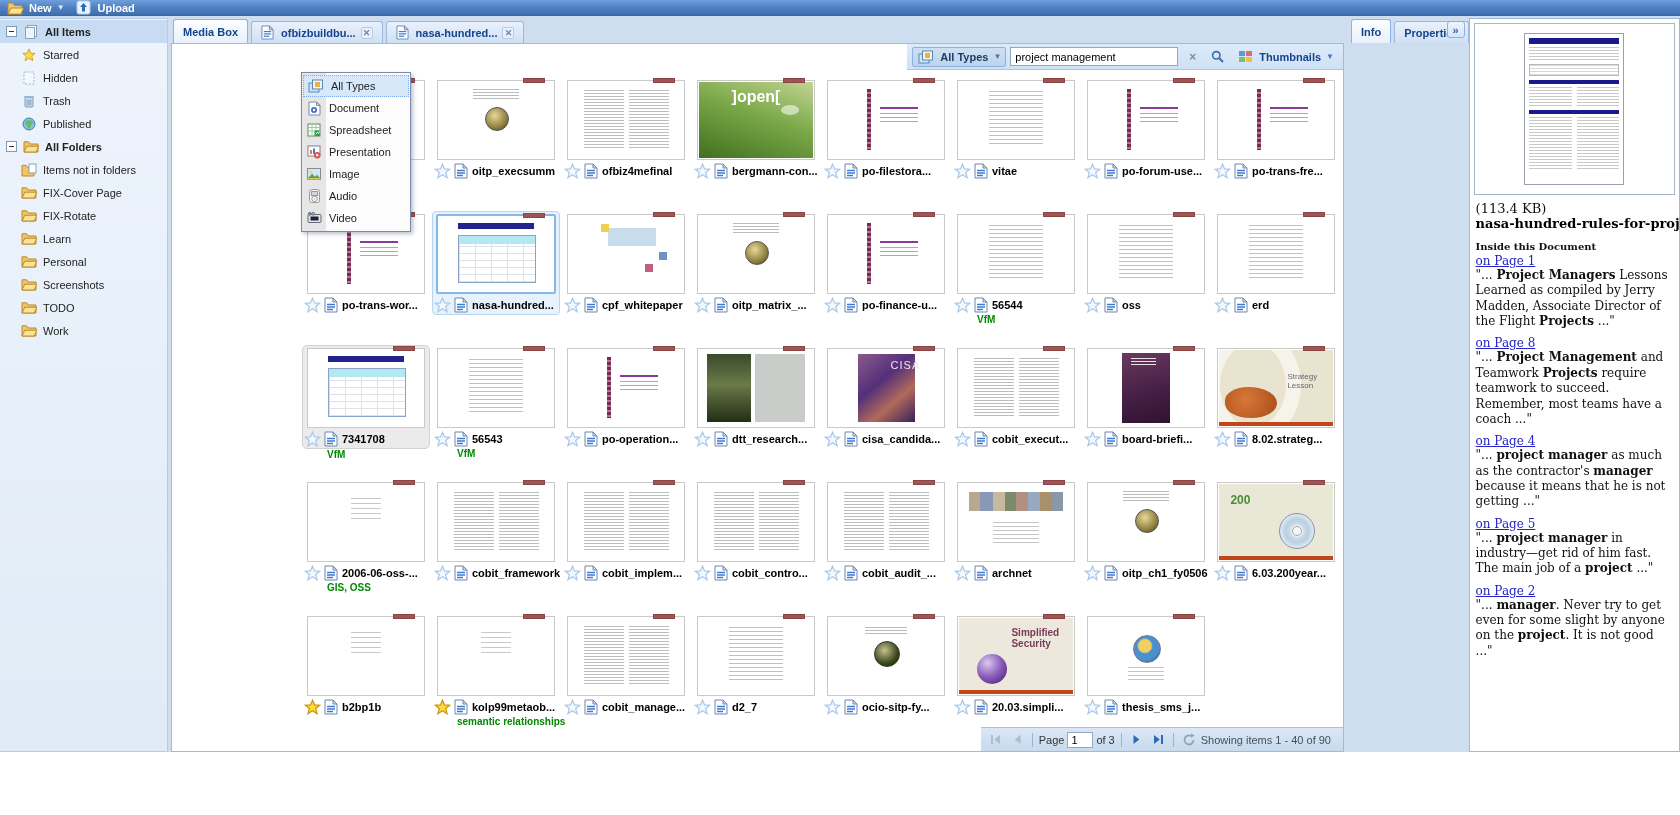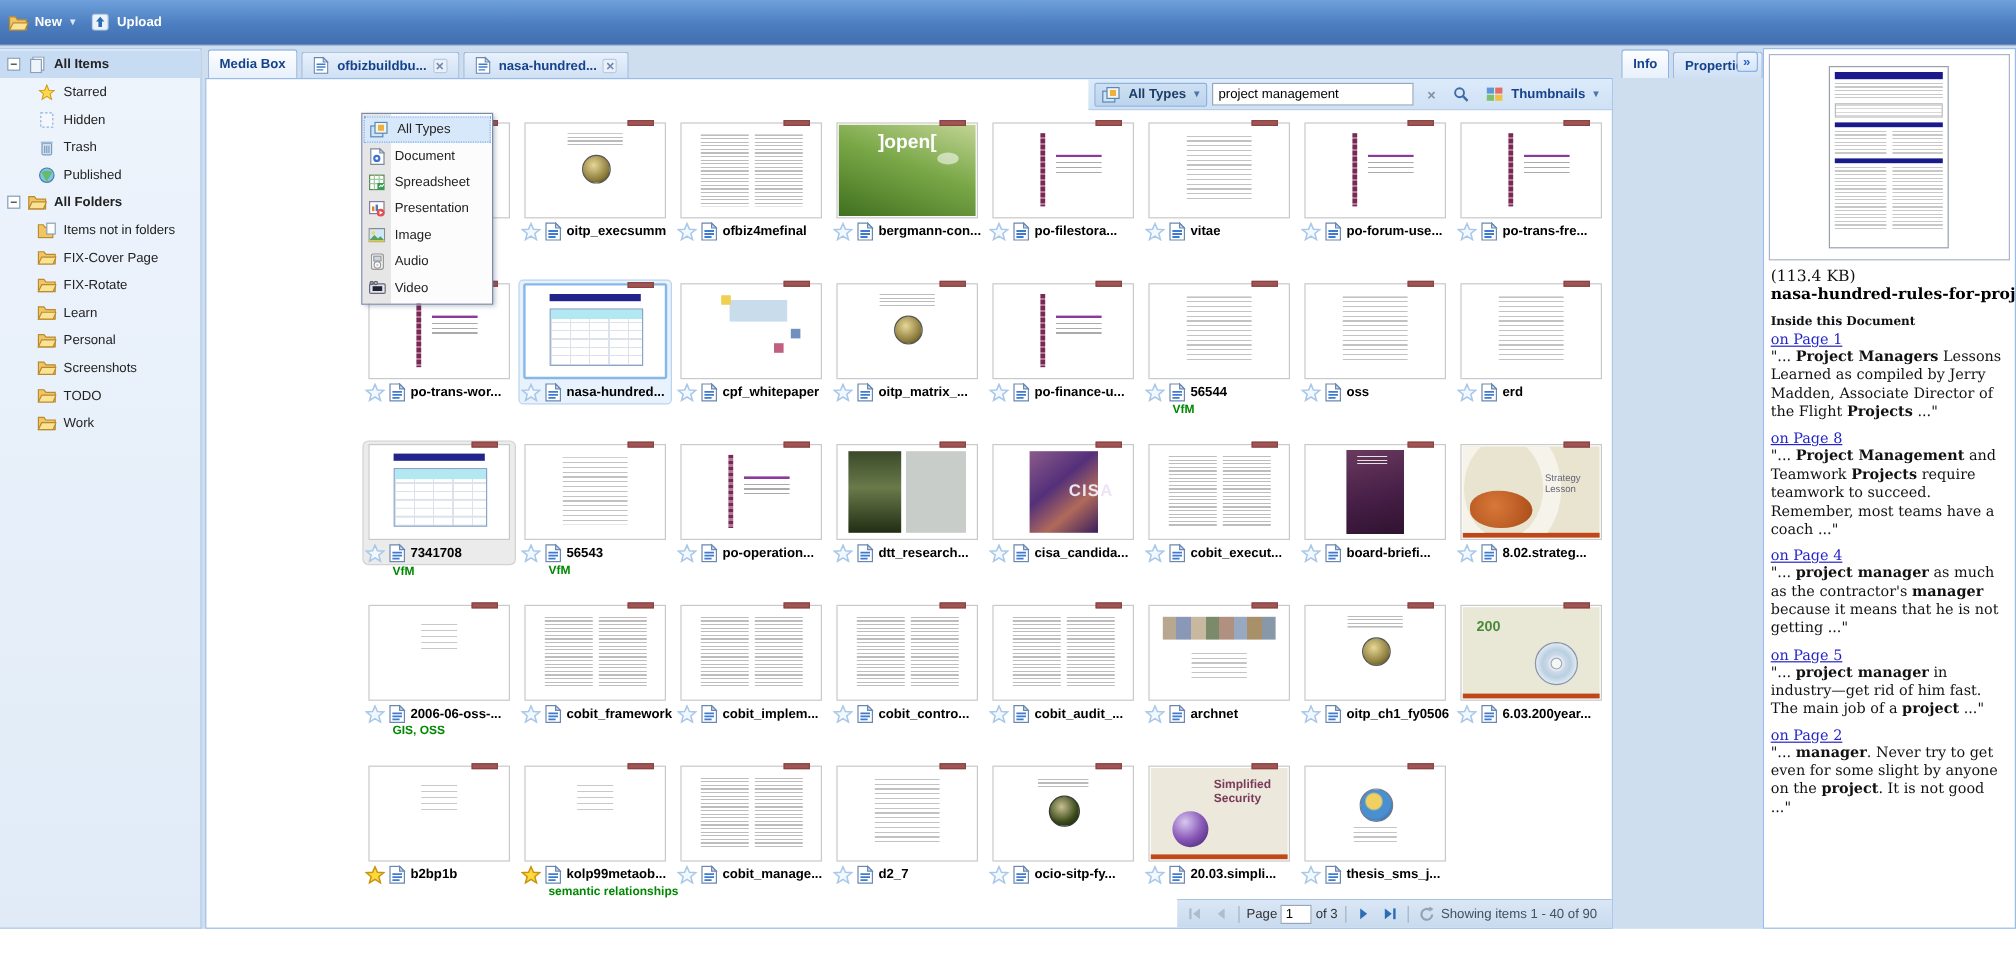--- a/index.html
+++ b/index.html
@@ -1,32 +1,32 @@
 <!DOCTYPE html>
 <html><head>
 <meta charset="utf-8">
 <style>
   * { margin:0; padding:0; box-sizing:border-box; }
   html,body { width:1680px; height:815px; background:#fff; font-family:"Liberation Sans",sans-serif; font-size:11px; overflow:hidden; }
 
   
-  .topbar { height:38px; background:linear-gradient(180deg,#6fa0dc 0%,#4c7ec0 55%,#416fae 100%);
+  .topbar { height:16px; background:linear-gradient(180deg,#6fa0dc 0%,#4c7ec0 55%,#416fae 100%);
             border-bottom:1px solid #35699f; display:flex; align-items:center; padding:0 6px; gap:10px; }
   .tb-btn { display:flex; align-items:center; gap:5px; color:#fff; font-weight:bold; cursor:default; }
   .tb-caret { color:#dce8f8; font-size:8px; }
 
   
   .body-row { display:flex; height:736px; background:#cfdeef; padding-top:2px; }
 
   
   .sidebar { width:168px; margin-right:3px; background:linear-gradient(180deg,#eef4fc,#e0ebf7);
              border:1px solid #b5cce8; border-left:none; padding-top:1px; }
   .side-item { height:23px; display:flex; align-items:center; gap:5px; padding-left:6px; color:#222; white-space:nowrap; }
   .side-item.root { font-weight:bold; }
-  .side-item.ind { padding-left:30px;text-align:center; }
+  .side-item.ind { padding-left:20px;text-align:center; }
   .side-item.selected { background:#c7dcf2; }
   .expander { width:11px; height:11px; border:1px solid #7e9db8; background:#fff; position:relative; flex:0 0 auto; }
   .expander::after { content:""; position:absolute; left:2px; top:4px; width:5px; height:1px; background:#333; }
   .icon, .micon { display:inline-flex; align-items:center; justify-content:center; width:18px; flex:0 0 auto; }
 
   
   .main { flex:1; display:flex; flex-direction:column; position:relative; min-width:0; }
   .tabstrip { height:25px; display:flex; align-items:flex-end; padding-left:2px; gap:3px; }
   .tab { display:flex; align-items:center; gap:5px; height:22px; padding:0 9px;
          background:linear-gradient(180deg,#e9f1fc,#cfe0f4); border:1px solid #9cb8dd; border-bottom:none;
@@ -90,21 +90,21 @@
   .t-green { background:linear-gradient(200deg,#c2d494 0%,#7aa848 45%,#40701f 100%); }
   .t-green .thumb-text { top:6px; left:50%; transform:translateX(-50%); color:#fff; font-weight:bold; font-size:16px; }
   .t-green::after { right:12%; top:30%; width:18px; height:10px; border-radius:50%; background:rgba(255,255,255,.55); }
   .t-pastel::before { left:34%; top:16%; width:42%; height:24%; background:#c8dcEC; }
   .t-pastel::after  { left:28%; top:10%; width:8px; height:8px; background:#f0d050;
       box-shadow:44px 40px 0 #c06080, 58px 28px 0 #7090c0; }
   .t-split::before { left:7%; top:5%; width:39%; height:90%; background:linear-gradient(180deg,#3a4a2a,#6a7a4a 45%,#222d14); }
   .t-split::after  { left:49%; top:5%; width:44%; height:90%; background:#c9cdc9; }
   .t-cisa::before { left:25%; top:5%; width:50%; height:90%;
       background:linear-gradient(140deg,#8a5a8a,#54307a 40%,#b06a5a 68%,#3a1f5e 100%); }
-  .t-cisa .thumb-text { top:9px; left:54%; color:#ece4f4; font-weight:bold; font-size:14px; letter-spacing:1px;margin-top:19px; }
+  .t-cisa .thumb-text { top:9px; left:54%; color:#ece4f4; font-weight:normal; font-size:11px; letter-spacing:1px; }
   .t-purple::before { left:29%; top:4%; width:42%; height:92%; background:linear-gradient(165deg,#6a3a5e,#471f47 55%,#2f1230); }
   .t-purple::after  { left:37%; top:11%; width:22%; height:10%; background:repeating-linear-gradient(180deg,rgba(255,255,255,.85) 0 1px,transparent 1px 3px); }
   .t-cream { background:#e8e4d0; border-bottom:4px solid #c04818; }
   .t-cream::before { left:-14px; top:-22px; width:66px; height:84px; border-radius:50%; border:15px solid #f6f4ea; }
   .t-cream::after  { left:5%; bottom:6%; width:46%; height:42%; border-radius:45% 55% 50% 50%;
       background:radial-gradient(circle at 40% 40%,#d87838,#a84a18); }
   .t-cream .thumb-text { right:6%; top:30%; font-size:8px; color:#667; font-weight:normal; width:34%; line-height:1.2; }
   .t-sparse::before { left:37%; top:18%; width:26%; height:28%; background:repeating-linear-gradient(180deg,#c8c8c8 0 1px,transparent 1px 5px); }
   .t-cd { background:#e9e7d6; border-bottom:4px solid #c04818; }
   .t-cd::before { right:16%; bottom:10%; width:34px; height:34px; border-radius:50%;

